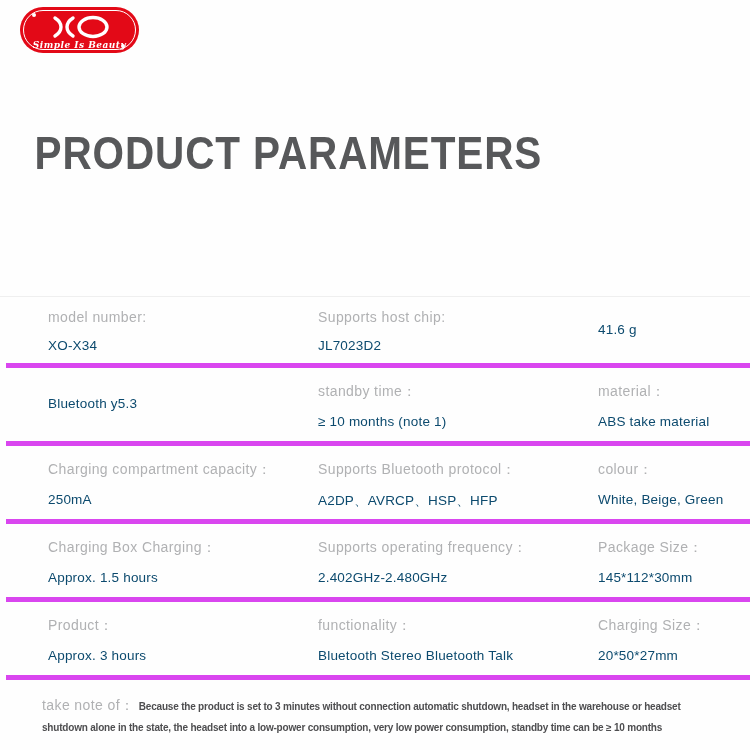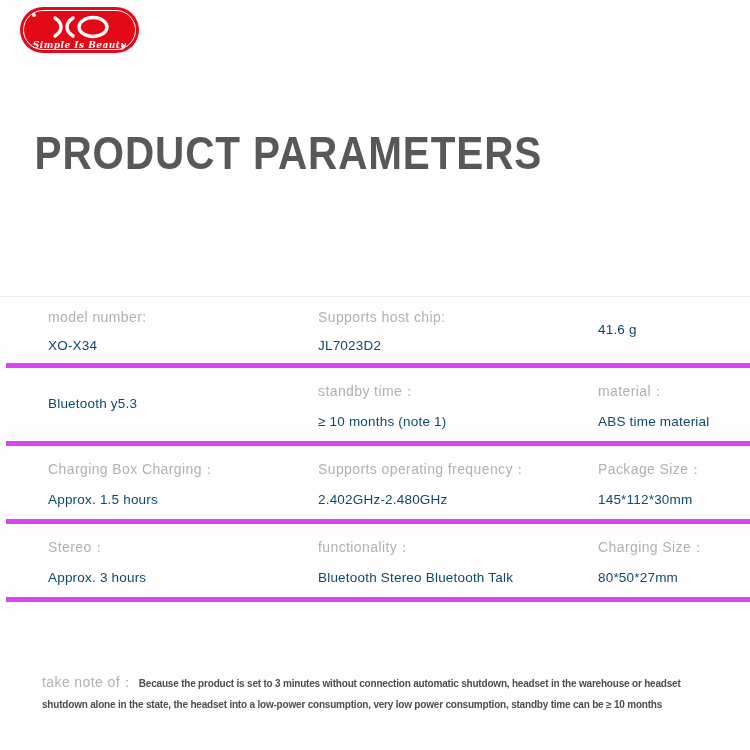--- a/index.html
+++ b/index.html
@@ -46,21 +46,21 @@
     height:78px; padding:15px 14px 0 42px;
     border-bottom:5px solid #d946ef;
     margin-left:6px;
   }
   .spec-row:first-child { height:71px; padding-top:12px; }
   .cell-label { color:#b0b1b3; font-size:14px; letter-spacing:0.4px; white-space:nowrap; }
   .cell-value { color:#0c4a6e; font-size:13.5px; margin-top:13px; letter-spacing:0.2px; white-space:nowrap; }
 
   
   .note {
-    position:absolute; top:664px; left:0; width:750px;
+    position:absolute; top:687px; left:0; width:750px;
     padding:8px 29px 0 42px; line-height:19px;
   }
   .note-label { color:#b0b1b3; font-size:14px; letter-spacing:0.4px; }
   .note-text  { color:#4e4e50; font-size:10px; font-weight:bold; letter-spacing:-0.2px; }
 </style>
 </head>
 <body>
 
 <div class="page">
 
@@ -102,52 +102,66 @@
     <div class="spec-row">
       <div class="cell">
         <div class="cell-value">Bluetooth y5.3</div>
       </div>
       <div class="cell">
         <div class="cell-label">standby time：</div>
         <div class="cell-value">≥ 10 months (note 1)</div>
       </div>
       <div class="cell">
         <div class="cell-label">material：</div>
-        <div class="cell-value">ABS time material</div>
+        <div class="cell-value">ABS take material</div>
       </div>
     </div>
 
+    <div class="spec-row">
+      <div class="cell">
+        <div class="cell-label">Charging compartment capacity：</div>
+        <div class="cell-value">250mA</div>
+      </div>
+      <div class="cell">
+        <div class="cell-label">Supports Bluetooth protocol：</div>
+        <div class="cell-value">A2DP、AVRCP、HSP、HFP</div>
+      </div>
+      <div class="cell">
+        <div class="cell-label">colour：</div>
+        <div class="cell-value">White, Beige, Green</div>
+      </div>
+    </div>
 
     <div class="spec-row">
       <div class="cell">
         <div class="cell-label">Charging Box Charging：</div>
         <div class="cell-value">Approx. 1.5 hours</div>
       </div>
       <div class="cell">
         <div class="cell-label">Supports operating frequency：</div>
         <div class="cell-value">2.402GHz-2.480GHz</div>
       </div>
       <div class="cell">
         <div class="cell-label">Package Size：</div>
         <div class="cell-value">145*112*30mm</div>
       </div>
     </div>
 
     <div class="spec-row">
       <div class="cell">
-        <div class="cell-label">Stereo：</div>
+        <div class="cell-label">Product：</div>
         <div class="cell-value">Approx. 3 hours</div>
       </div>
       <div class="cell">
         <div class="cell-label">functionality：</div>
         <div class="cell-value">Bluetooth Stereo Bluetooth Talk</div>
       </div>
       <div class="cell">
         <div class="cell-label">Charging Size：</div>
-        <div class="cell-value">80*50*27mm</div>
+        <div class="cell-value">20*50*27mm</div>
       </div>
     </div>
 
   </div>
 
   <div class="note">
     <span class="note-label">take note of：</span>
     <span class="note-text">Because the product is set to 3 minutes without connection automatic shutdown, headset in the warehouse or headset shutdown alone in the state, the headset into a low-power consumption, very low power consumption, standby time can be ≥ 10 months</span>
   </div>
 

